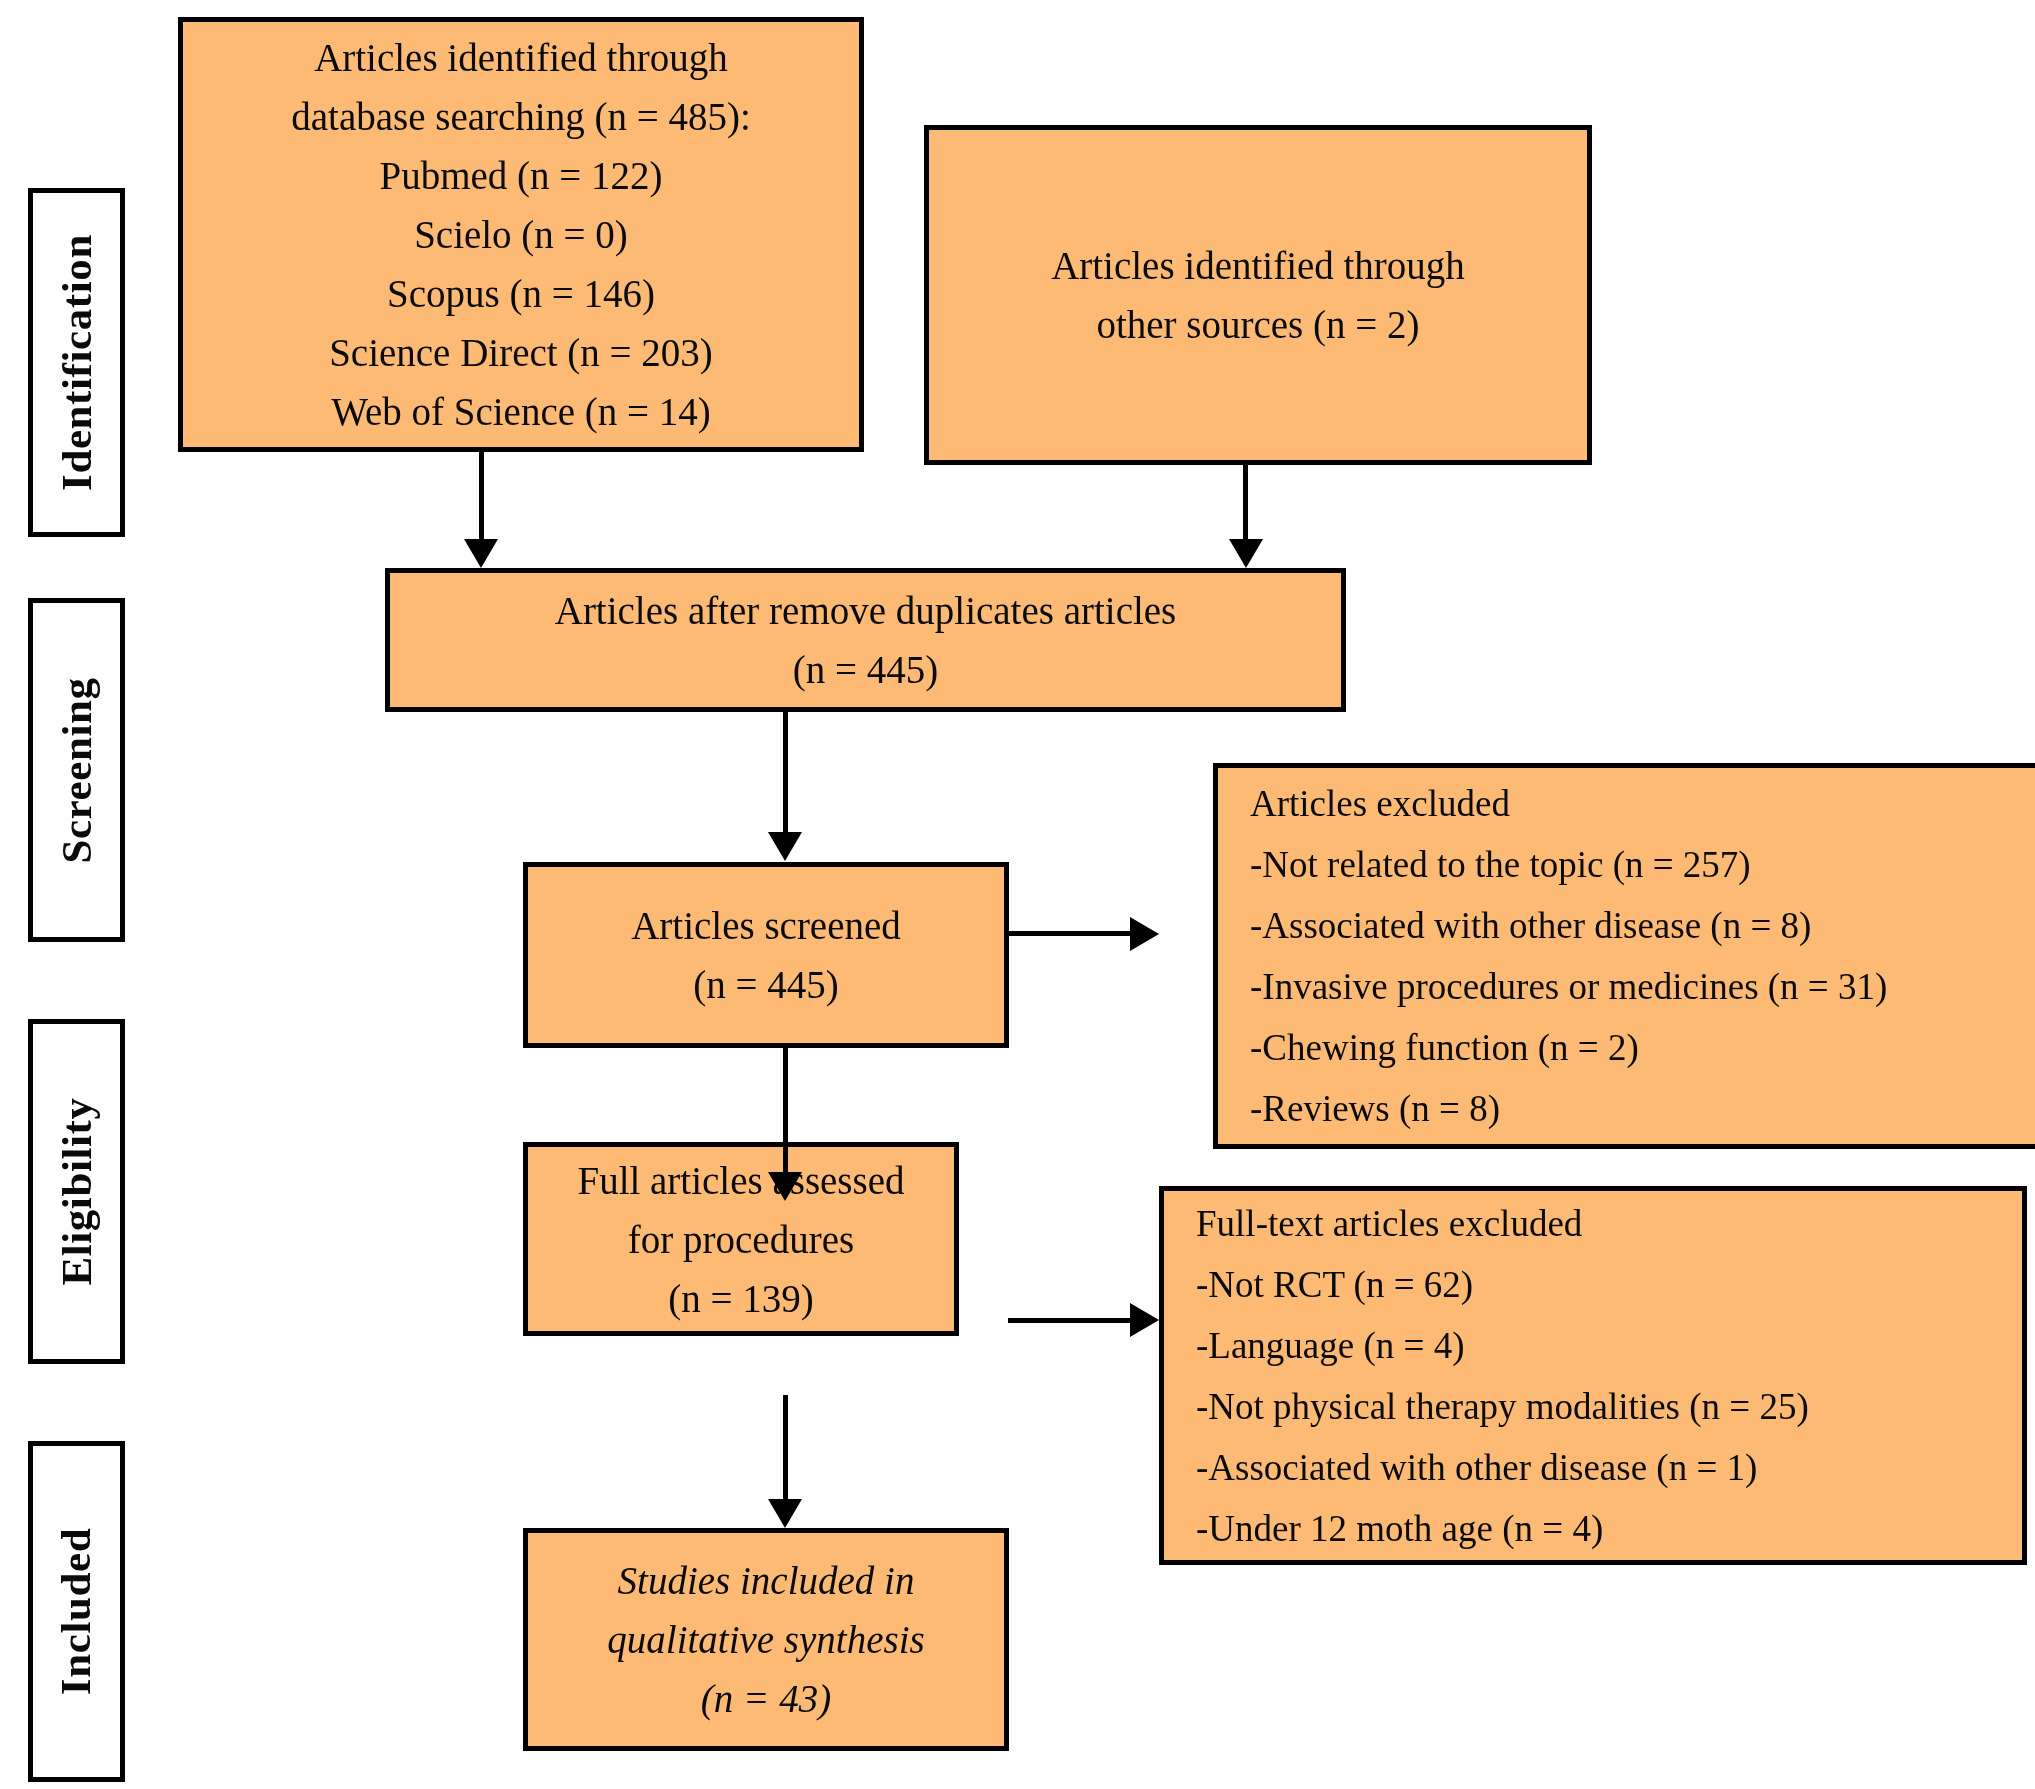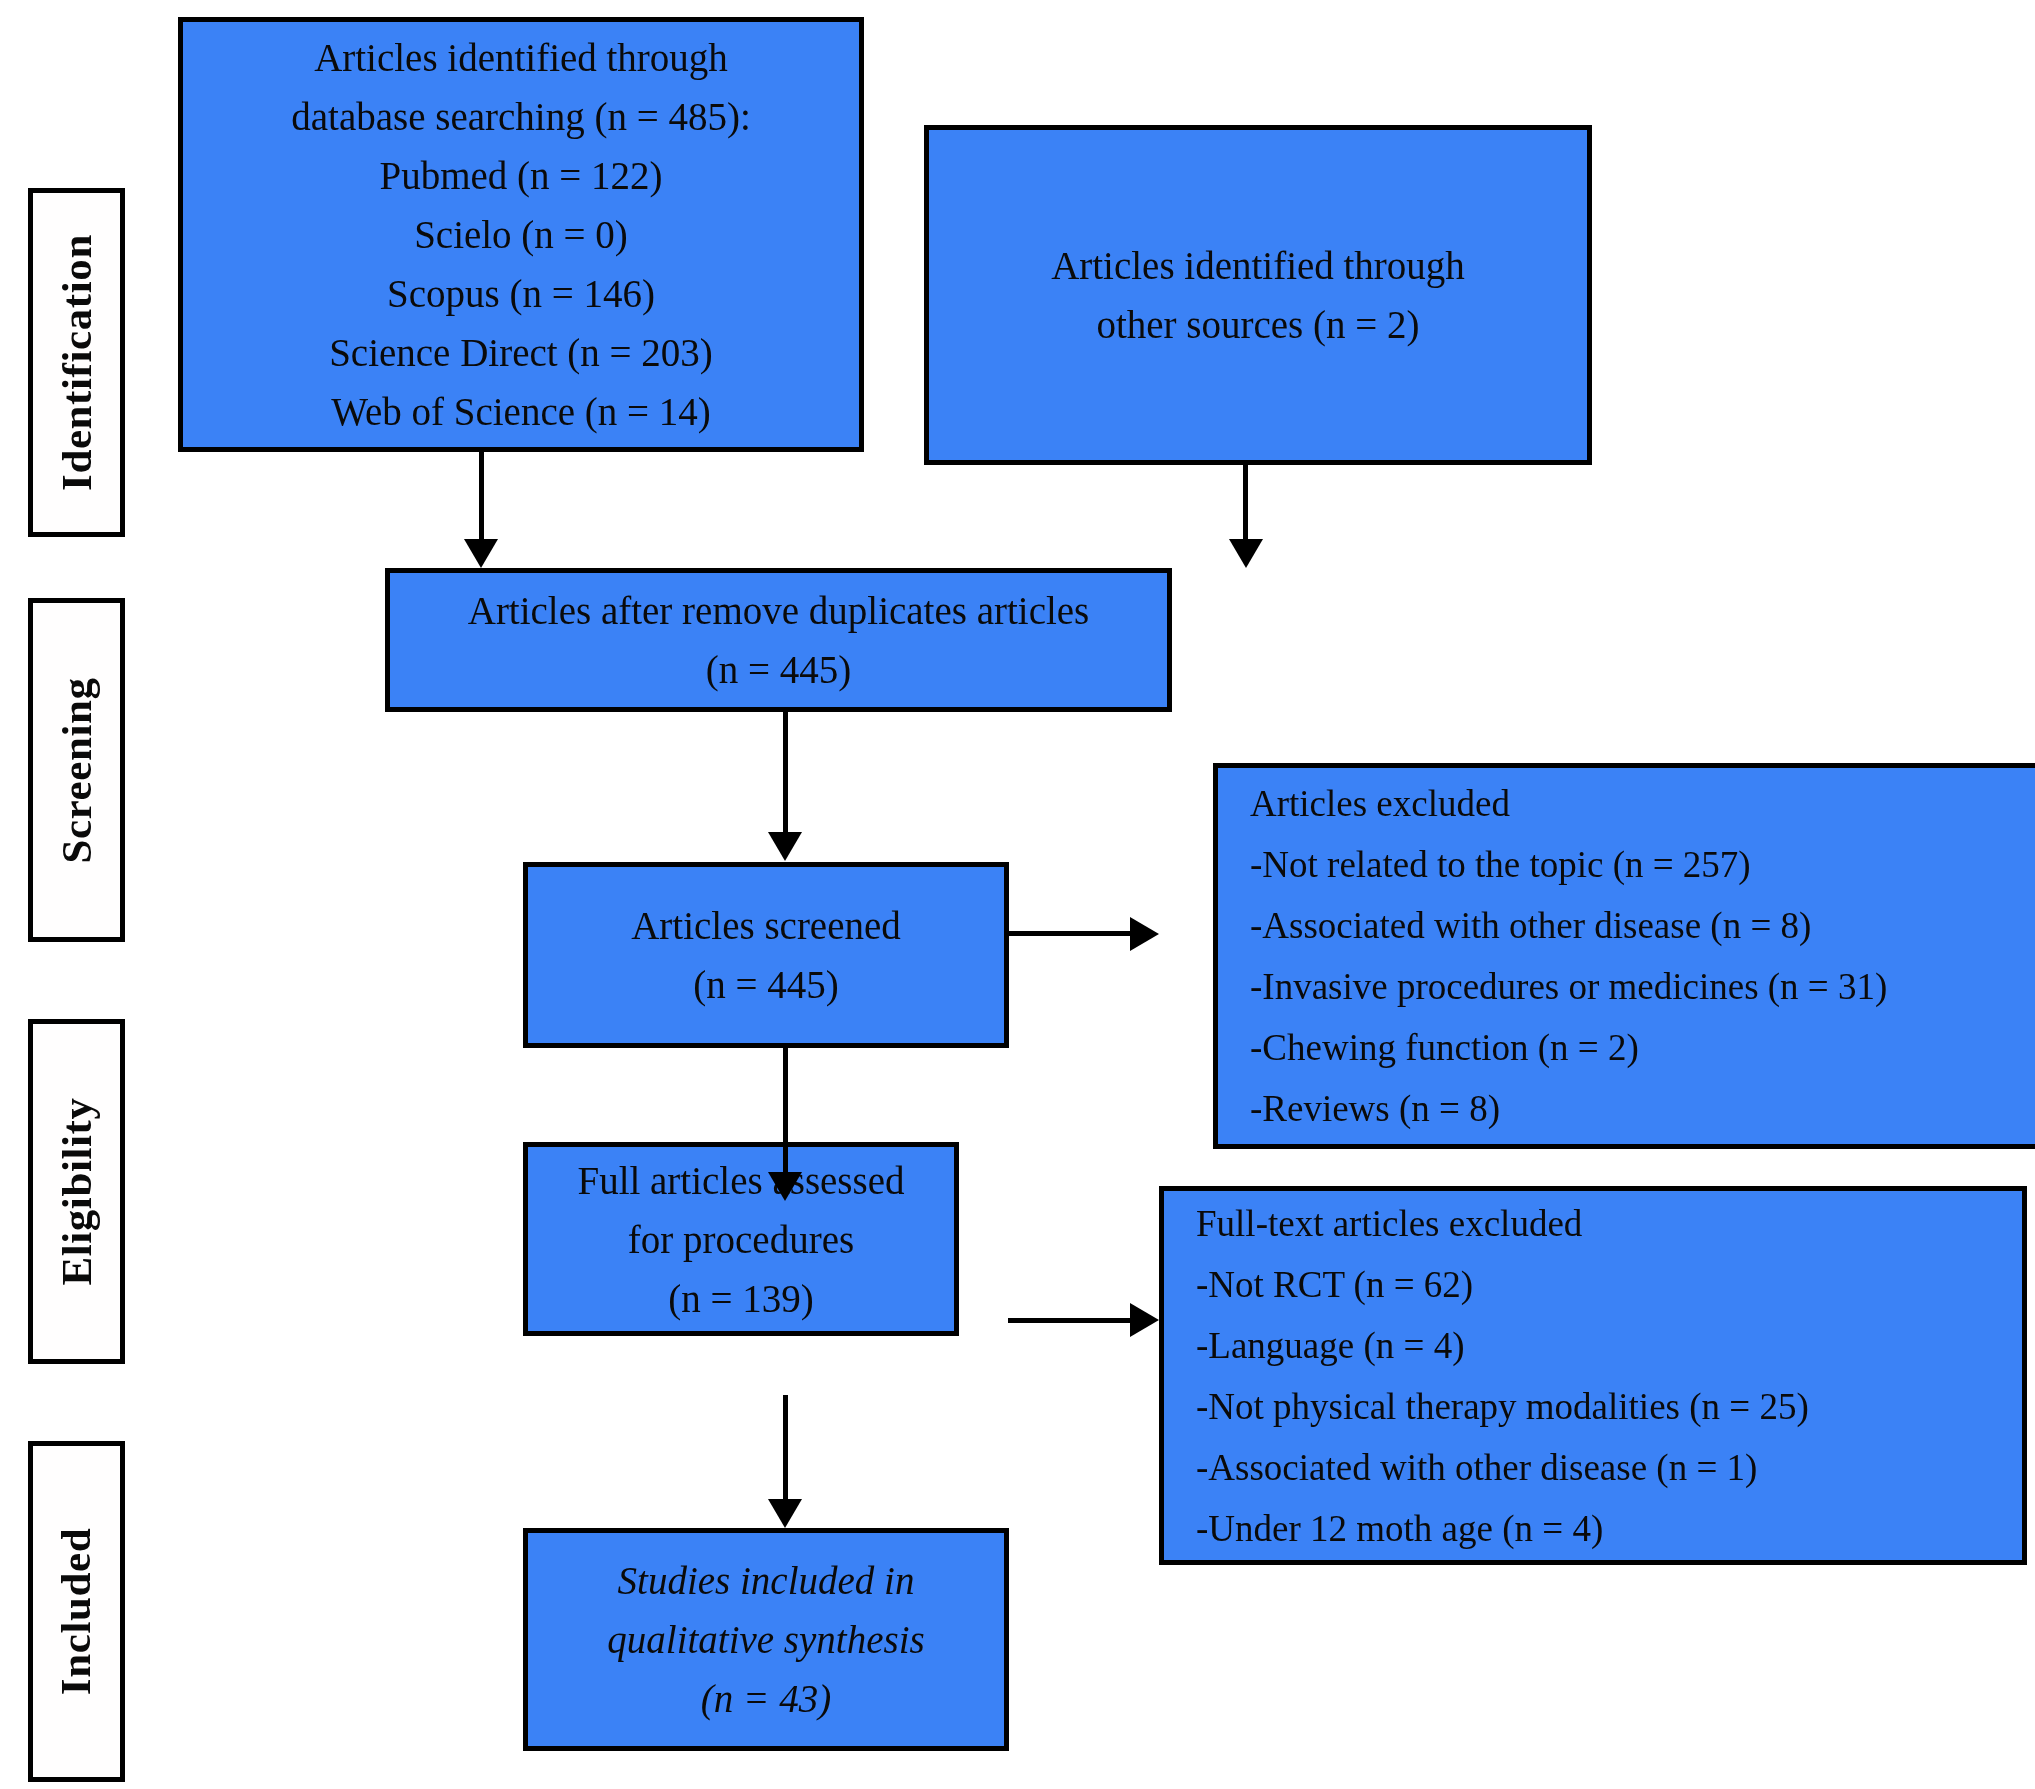--- a/index.html
+++ b/index.html
@@ -8,21 +8,21 @@
     position:relative;
     width:2035px;
     height:1790px;
     background:#ffffff;
     font-family:"Liberation Serif","DejaVu Serif",serif;
     color:#0a0a0a;
   }
   .box{
     position:absolute;
     border:5.5px solid #000;
-    background:#3b82f6;
+    background:#fdba74;
     box-sizing:border-box;
     display:flex;
     flex-direction:column;
     justify-content:center;
   }
   .box .line{
     font-size:39px;
     line-height:59px;
     text-align:center;
     white-space:nowrap;
@@ -94,21 +94,21 @@
     <div class="line">Scopus (n = 146)</div>
     <div class="line">Science Direct (n = 203)</div>
     <div class="line">Web of Science (n = 14)</div>
   </div>
 
   <div class="box" style="left:924px;top:125px;width:668px;height:340px;">
     <div class="line">Articles identified through</div>
     <div class="line">other sources (n = 2)</div>
   </div>
 
-  <div class="box" style="left:385px;top:568px;width:787px;height:144px;">
+  <div class="box" style="left:385px;top:568px;width:961px;height:144px;">
     <div class="line">Articles after remove duplicates articles</div>
     <div class="line">(n = 445)</div>
   </div>
 
   <div class="box" style="left:523px;top:862px;width:486px;height:186px;">
     <div class="line">Articles screened</div>
     <div class="line">(n = 445)</div>
   </div>
 
   <div class="box list-box" style="left:1213px;top:763px;width:868px;height:386px;">

